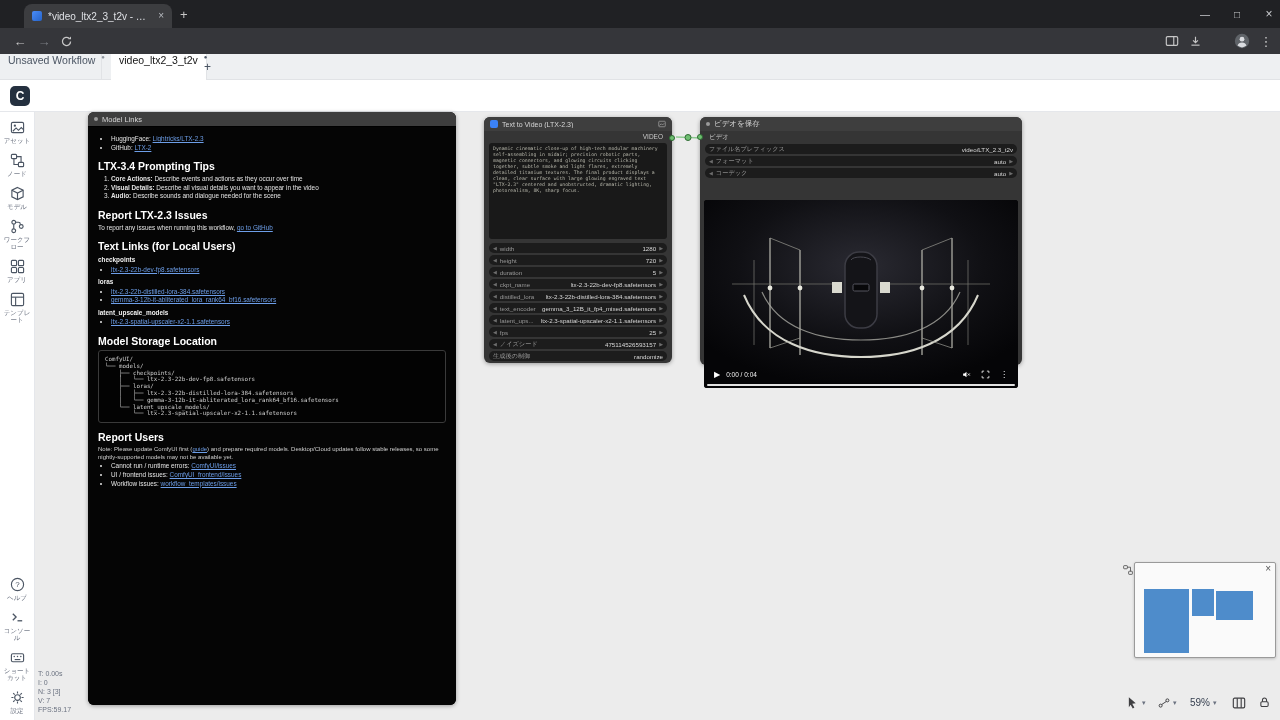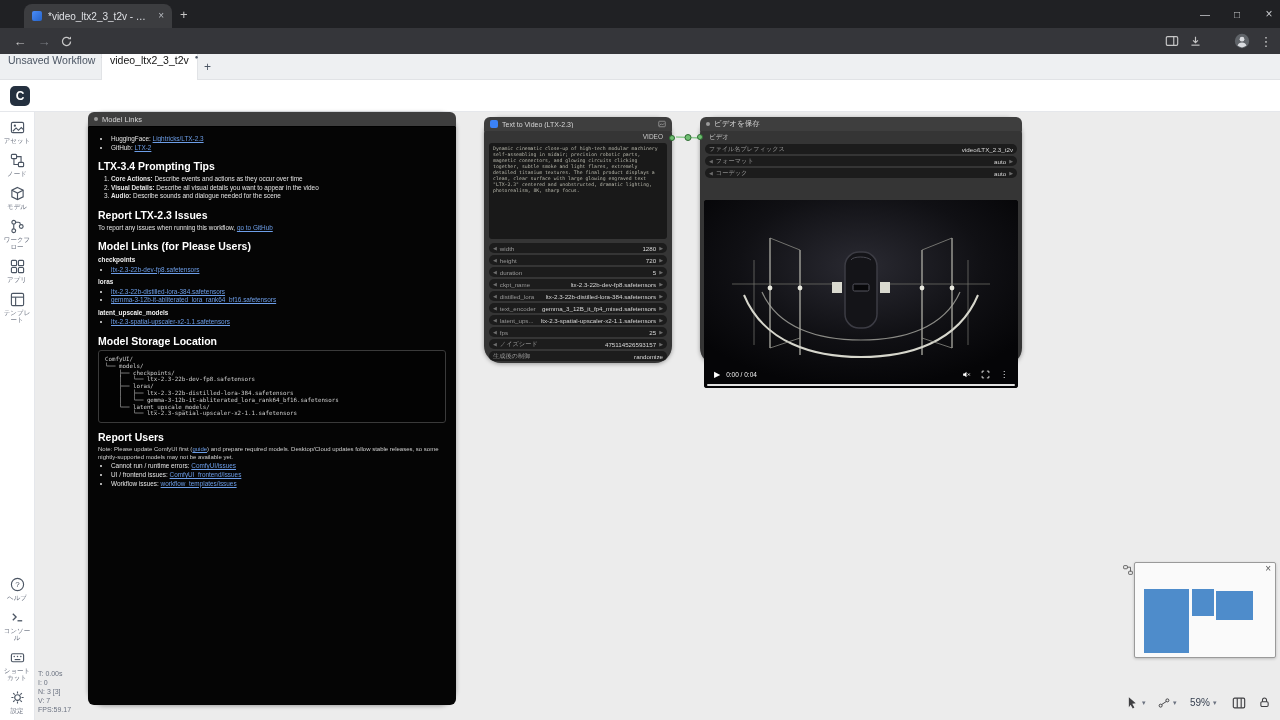--- a/index.html
+++ b/index.html
@@ -52,21 +52,21 @@
   .sbitem { display:flex; flex-direction:column; align-items:center; margin-bottom:9px; width:35px; }
   .sbitem svg { width:15px; height:15px; }
   .sblabel { font-size:6.5px; color:#6b7280; text-align:center; line-height:7px; margin-top:2px; padding:0 1px; word-break:break-all; }
   .sbspacer { flex:1; }
 
   
   #canvas { position:absolute; left:35px; top:112px; width:1245px; height:608px; background:#ececec; }
   #stats { position:absolute; left:38px; top:669px; font-size:7px; color:#6b7280; line-height:9px; }
 
   
-  .node { position:absolute; border-radius:17px; background:#353535; box-shadow:0 1px 4px rgba(0,0,0,.35);padding-left:45px; }
+  .node { position:absolute; border-radius:6px; background:#353535; box-shadow:0 1px 4px rgba(0,0,0,.35);padding-left:45px; }
   .node-header { position:absolute; left:0; top:0; right:0; height:14px; background:#3e3e3e; border-radius:6px 6px 0 0; display:flex; align-items:center; padding:0 6px; gap:4px; }
   .node-title { font-size:7px; color:#d6d6d6; white-space:nowrap; overflow:hidden; }
   .hdot { width:4px; height:4px; border-radius:50%; background:#9a9a9a; flex:0 0 auto; }
   .widget { height:10px; background:#1c1c1c; border-radius:5px; display:flex; align-items:center; padding:0 4px; gap:3px; }
   .warr { color:#6e6e6e; font-size:5px; line-height:1; flex:0 0 auto; }
   .wlabel { font-size:6.2px; color:#989898; white-space:nowrap; flex:0 0 auto; }
   .wvalue { margin-left:auto; font-size:6.2px; color:#d8d8d8; white-space:nowrap; overflow:hidden; text-overflow:ellipsis; }
   .slotdot { width:6px; height:6px; border-radius:50%; background:#6fbf72; border:1px solid #2f6b33; position:absolute; }
 
   
@@ -162,21 +162,21 @@
       </svg>
   </div>
   <div class="navico" style="left:1258px;">⋮</div>
 </div>
 
 <div id="wtabs">
   <div class="wtab" style="left:0; width:102px;">
     <span class="wtab-label">Unsaved Workflow</span>
     <span class="wtab-dot">●</span>
   </div>
-  <div class="wtab active" style="left:102px; width:96px;">
+  <div class="wtab active" style="left:111px; width:96px;">
     <span class="wtab-label">video_ltx2_3_t2v</span>
     <span class="wtab-dot" style="color:#4b5563;">●</span>
   </div>
   <span class="wtab-plus">+</span>
 </div>
 
 <div id="ctoolbar">
   <div class="logo">C</div>
   <div class="pillbtn" style="position:absolute; left:42px; top:85px;">
     <svg viewBox="0 0 16 16" width="12" height="12">
@@ -333,21 +333,21 @@
       <li><span>GitHub: </span><a>LTX-2</a></li>
     </ul>
     <h3>LTX-3.4 Prompting Tips</h3>
     <ol>
       <li><b>Core Actions:</b><span> Describe events and actions as they occur over time</span></li>
       <li><b>Visual Details:</b><span> Describe all visual details you want to appear in the video</span></li>
       <li><b>Audio:</b><span> Describe sounds and dialogue needed for the scene</span></li>
     </ol>
     <h3>Report LTX-2.3 Issues</h3>
     <p><span>To report any issues when running this workflow, </span><a>go to GitHub</a></p>
-    <h3>Model Links (for Please Users)</h3>
+    <h3>Text Links (for Local Users)</h3>
     <p class="gname">checkpoints</p>
     <ul>
       <li><a>ltx-2.3-22b-dev-fp8.safetensors</a></li>
     </ul>
     <p class="gname">loras</p>
     <ul>
       <li><a>ltx-2.3-22b-distilled-lora-384.safetensors</a></li>
       <li><a>gemma-3-12b-it-abliterated_lora_rank64_bf16.safetensors</a></li>
     </ul>
     <p class="gname">latent_upscale_models</p>

